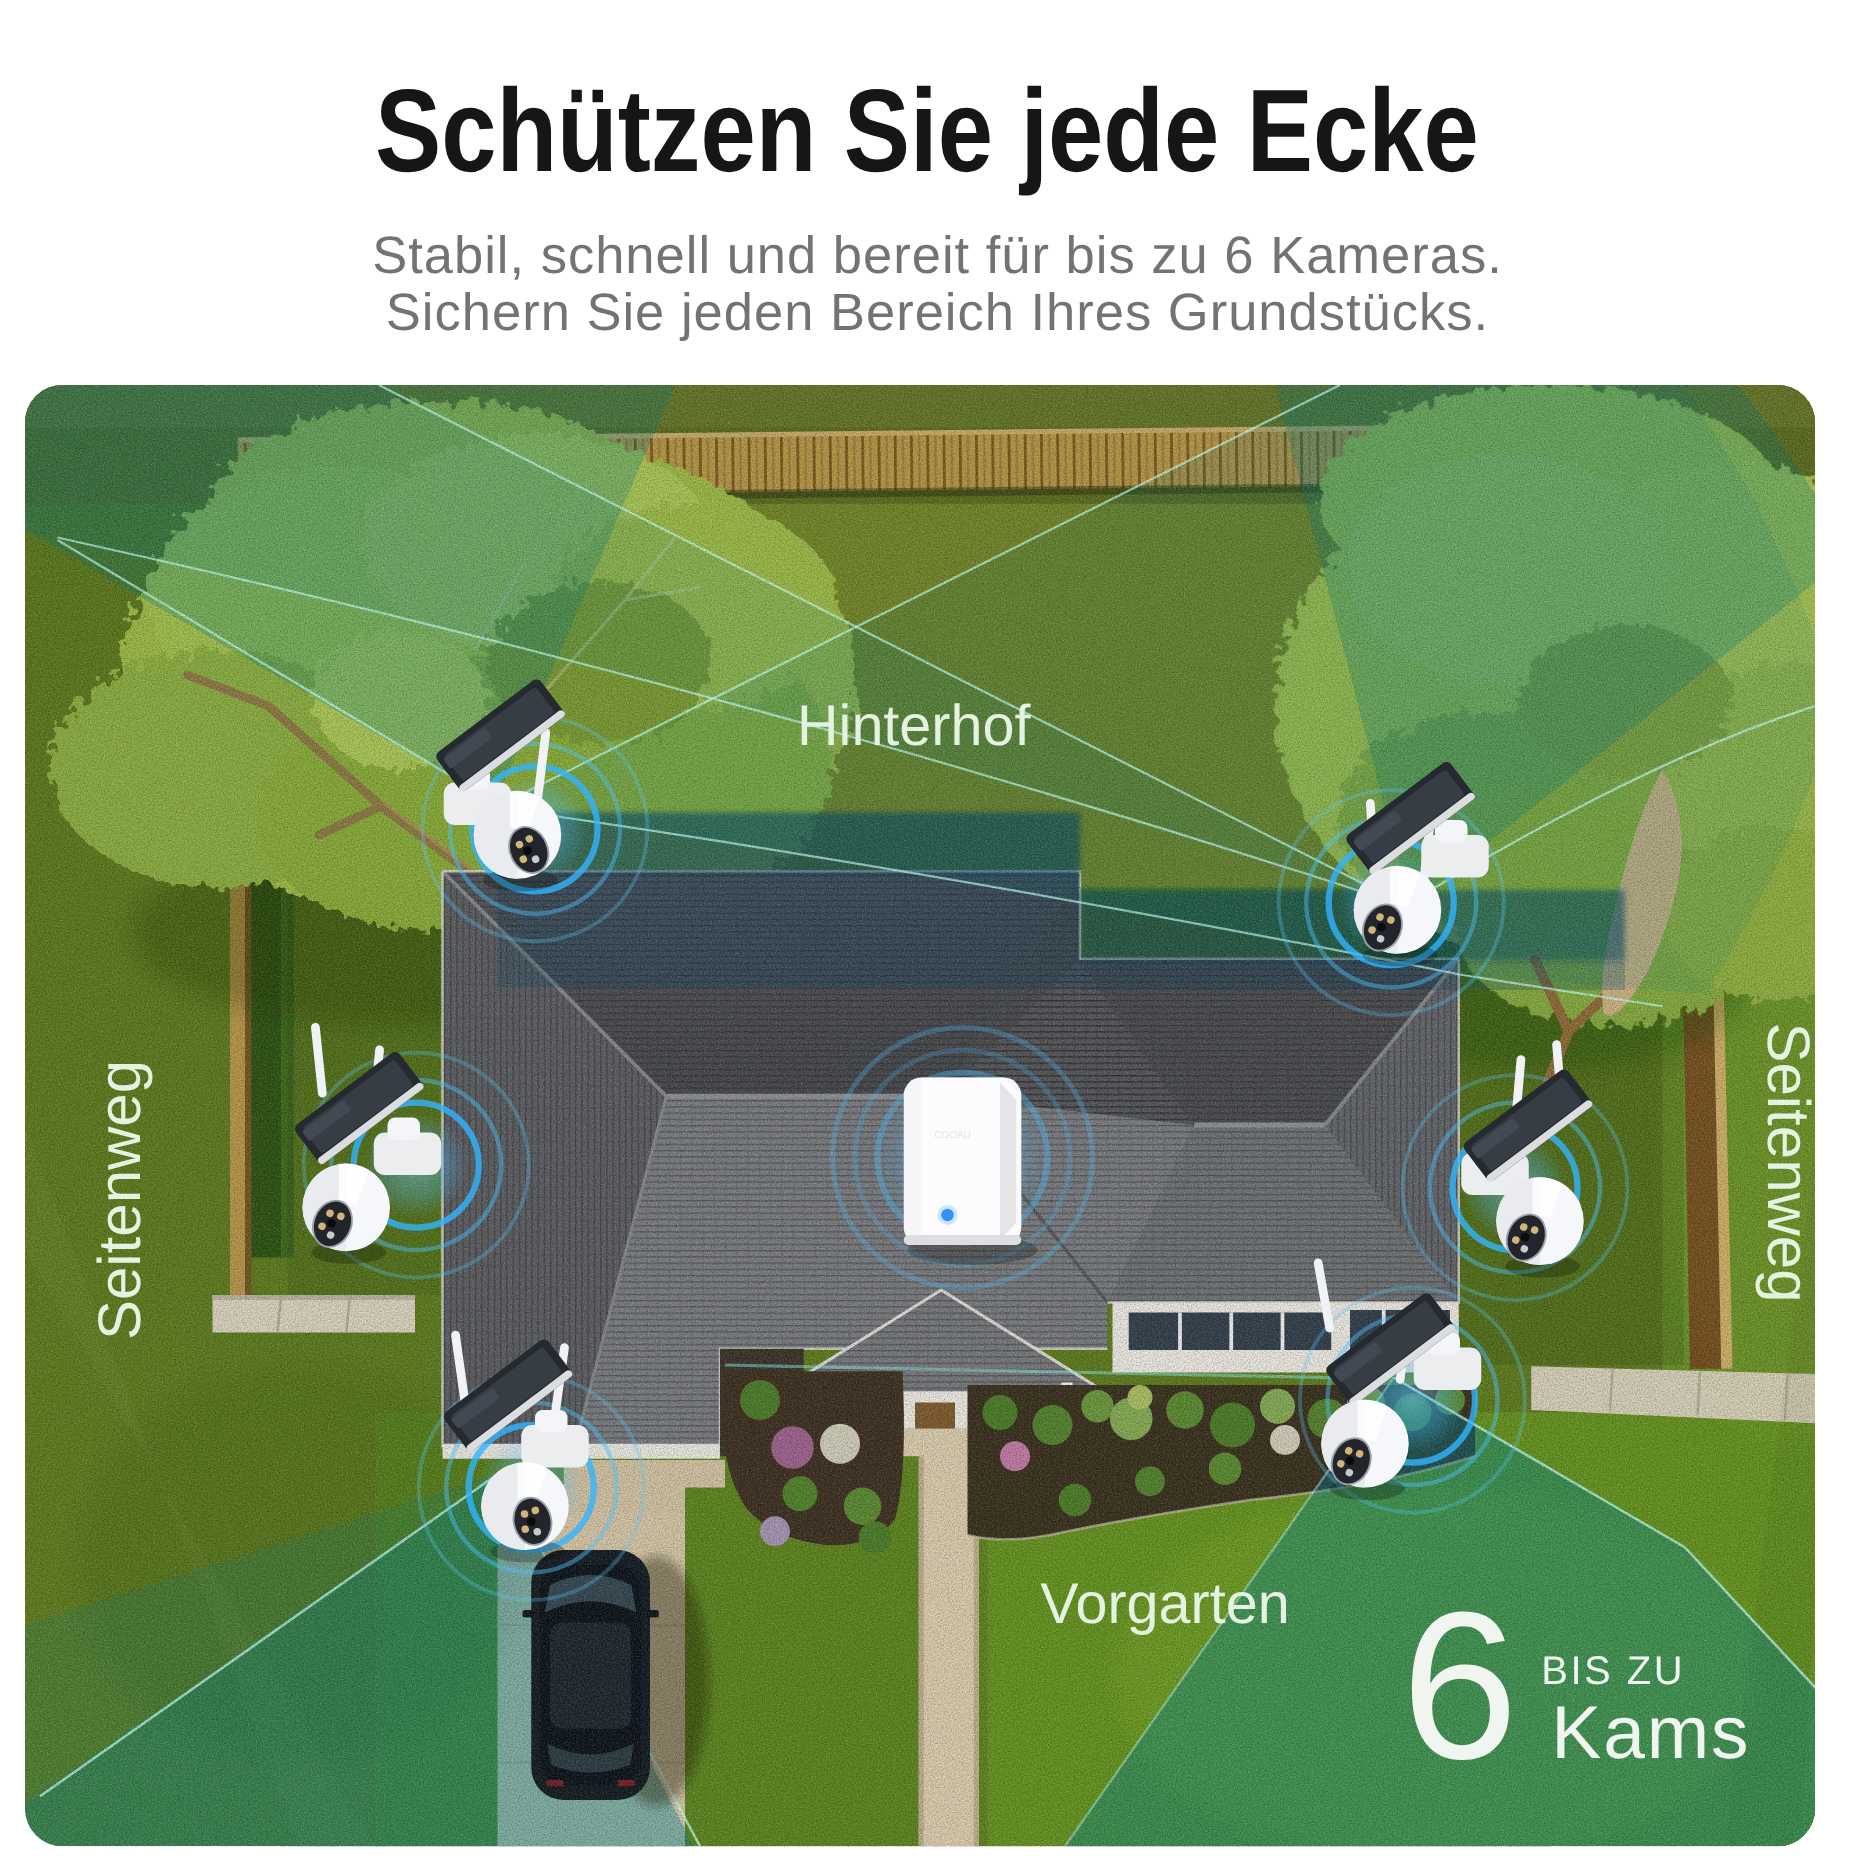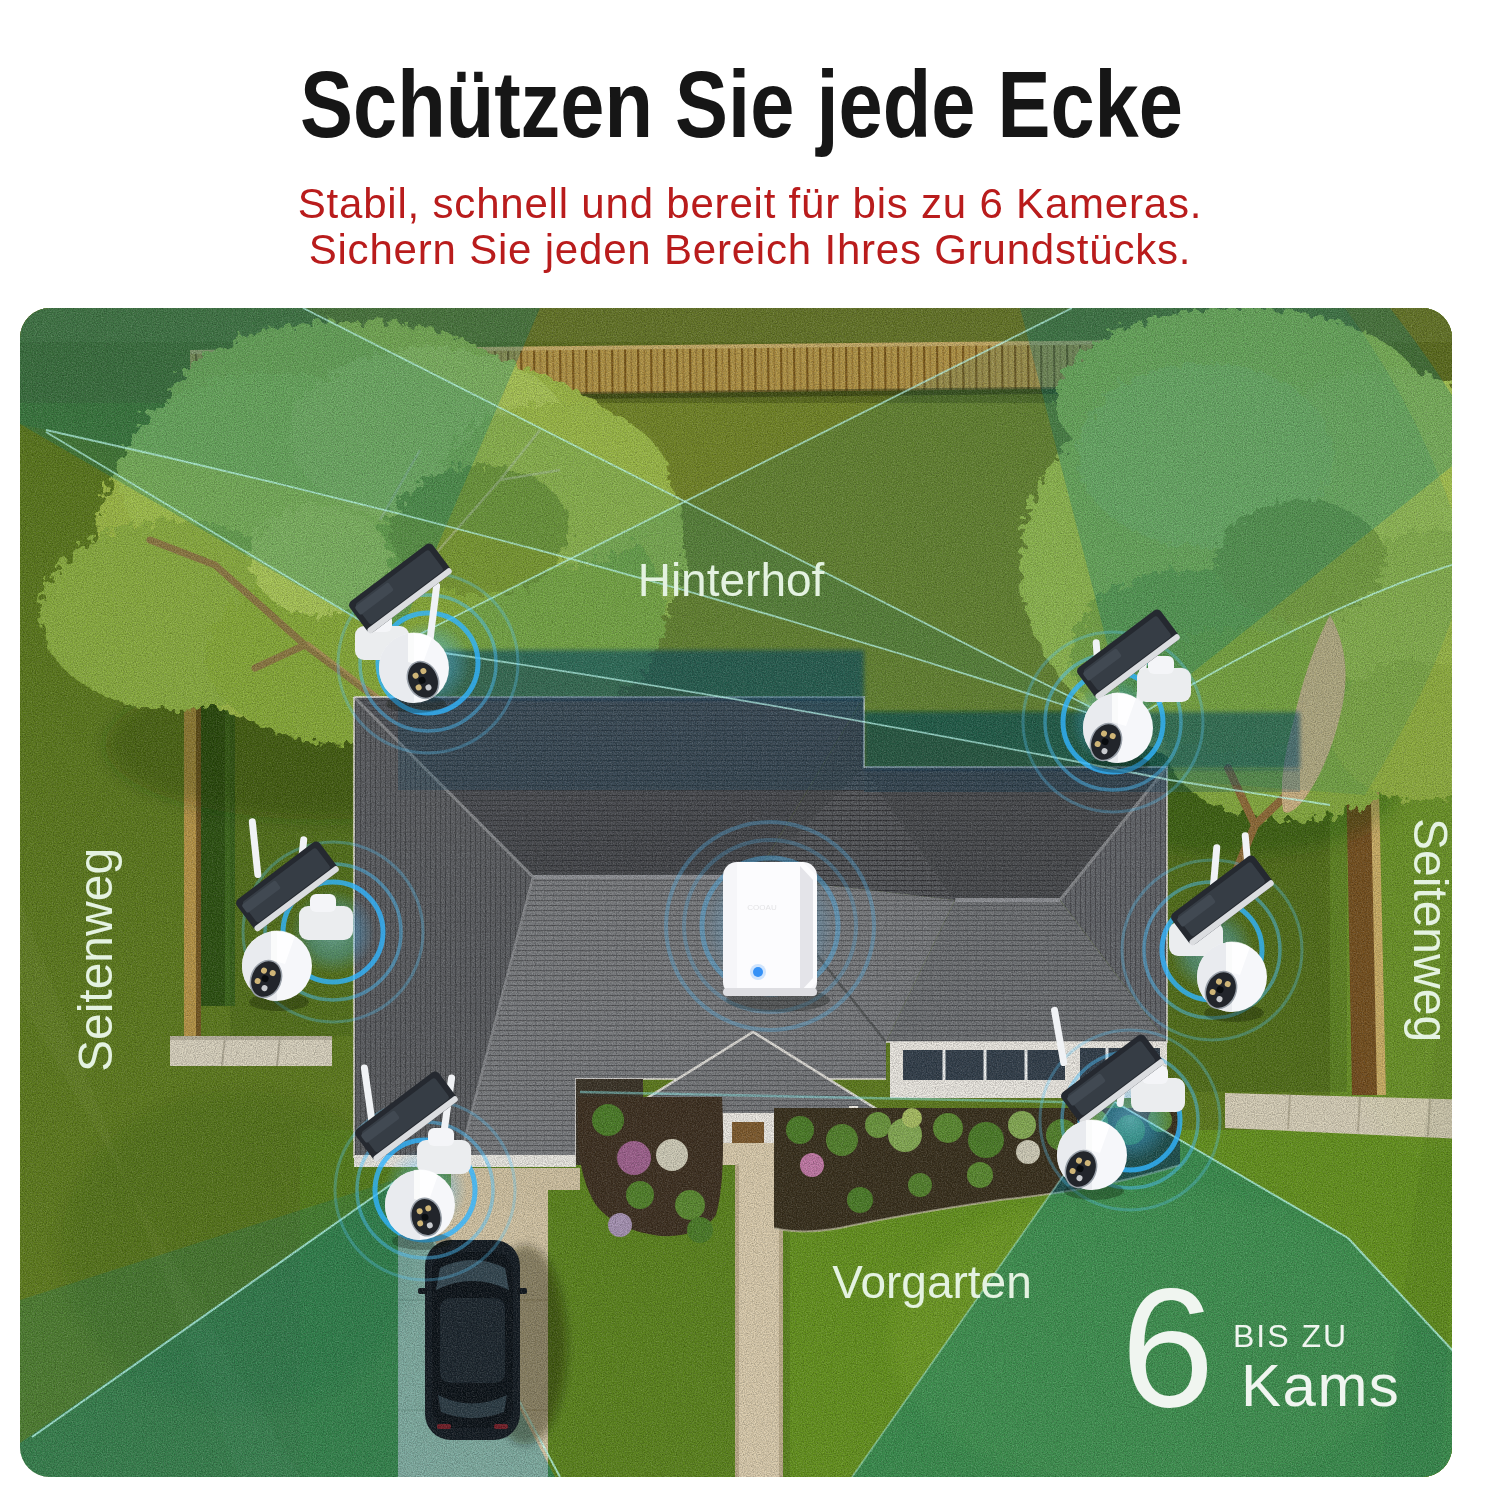--- a/index.html
+++ b/index.html
@@ -1,20 +1,20 @@
 <!DOCTYPE html>
 <html><head>
 <meta charset="utf-8">
 <style>
   html,body{margin:0;padding:0;width:1500px;height:1500px;background:#ffffff;overflow:hidden;}
   *{box-sizing:border-box;}
   .h1w{position:absolute;left:-9px;top:58px;width:1500px;text-align:center;}
   .h1{display:inline-block;font-family:"Liberation Sans",sans-serif;font-weight:700;font-size:94px;line-height:94px;color:#161616;transform:scaleX(0.845);transform-origin:50% 50%;white-space:nowrap;}
   .subw{position:absolute;left:0;top:181px;width:1500px;text-align:center;}
-  .sub{display:inline-block;font-family:"Liberation Sans",sans-serif;font-weight:400;font-size:42px;line-height:46px;color:#b91c1c;letter-spacing:0.8px;white-space:nowrap;}
+  .sub{display:inline-block;font-family:"Liberation Sans",sans-serif;font-weight:400;font-size:42px;line-height:46px;color:#737373;letter-spacing:0.8px;white-space:nowrap;}
   .photo{position:absolute;left:20px;top:308px;width:1432px;height:1169px;border-radius:30px;overflow:hidden;filter:saturate(1.12) contrast(1.02);}
 </style>
 </head>
 <body>
 <div class="h1w"><span class="h1">Schützen Sie jede Ecke</span></div>
 <div class="subw"><span class="sub">Stabil, schnell und bereit für bis zu 6 Kameras.<br>Sichern Sie jeden Bereich Ihres Grundstücks.</span></div>
 <div class="photo">
 <svg width="1460" height="1169" viewBox="20 308 1460 1169" xmlns="http://www.w3.org/2000/svg">
 <defs>
   <pattern id="shH" width="9" height="5" patternUnits="userSpaceOnUse">

